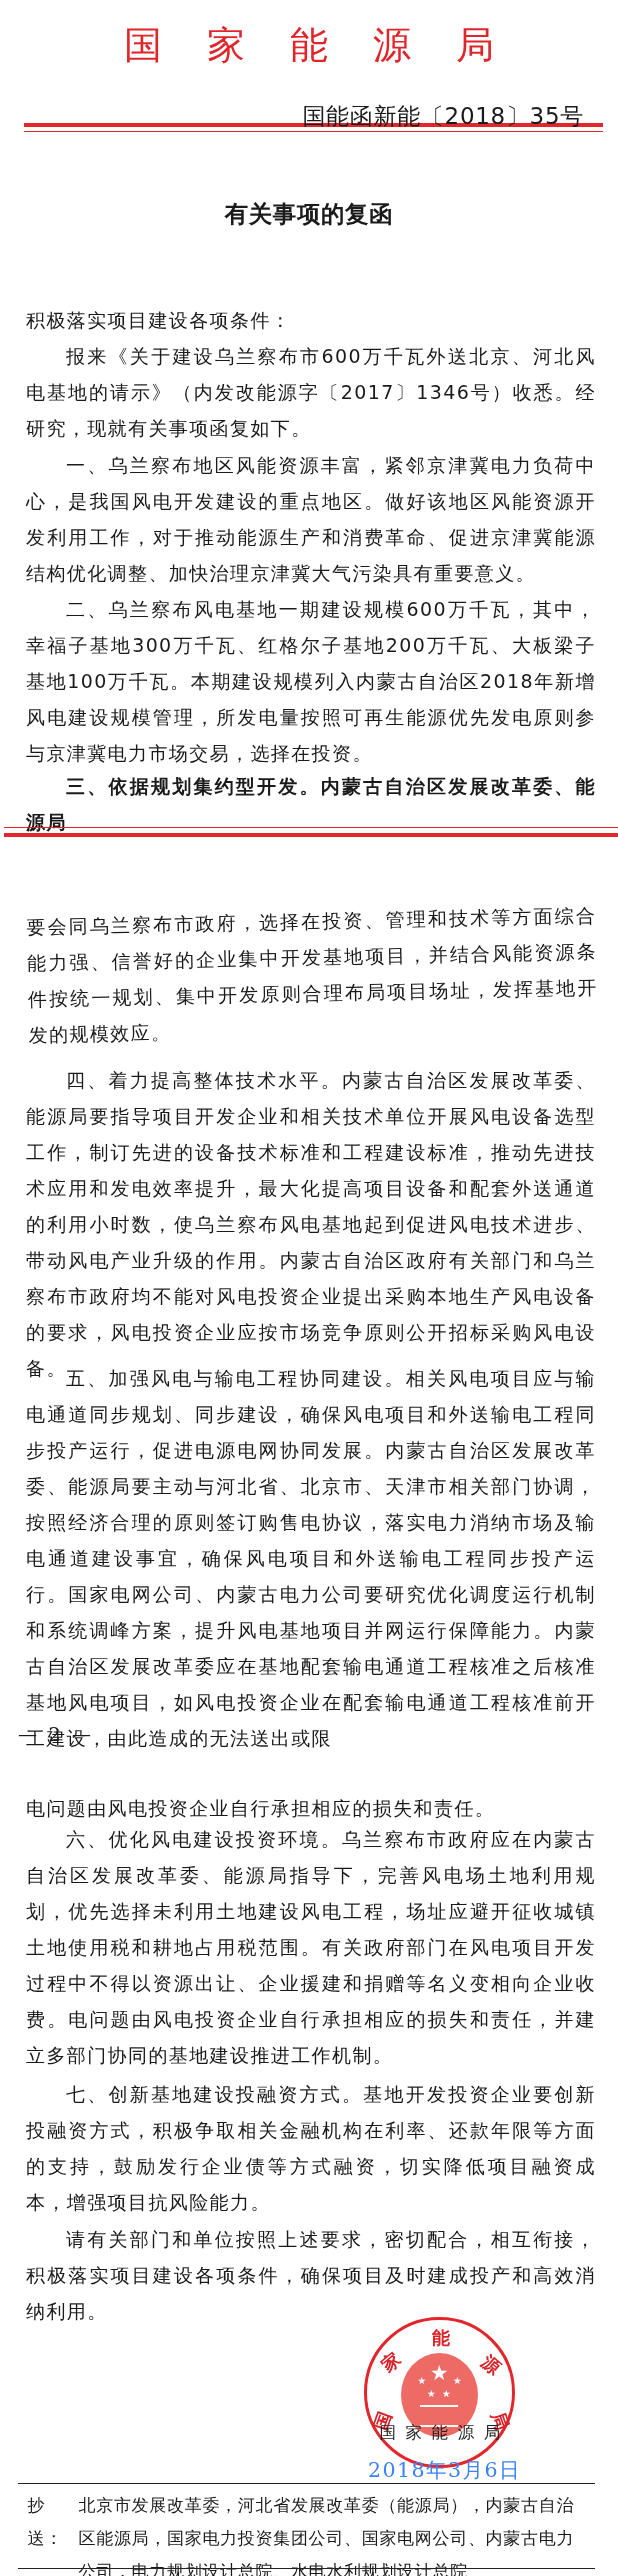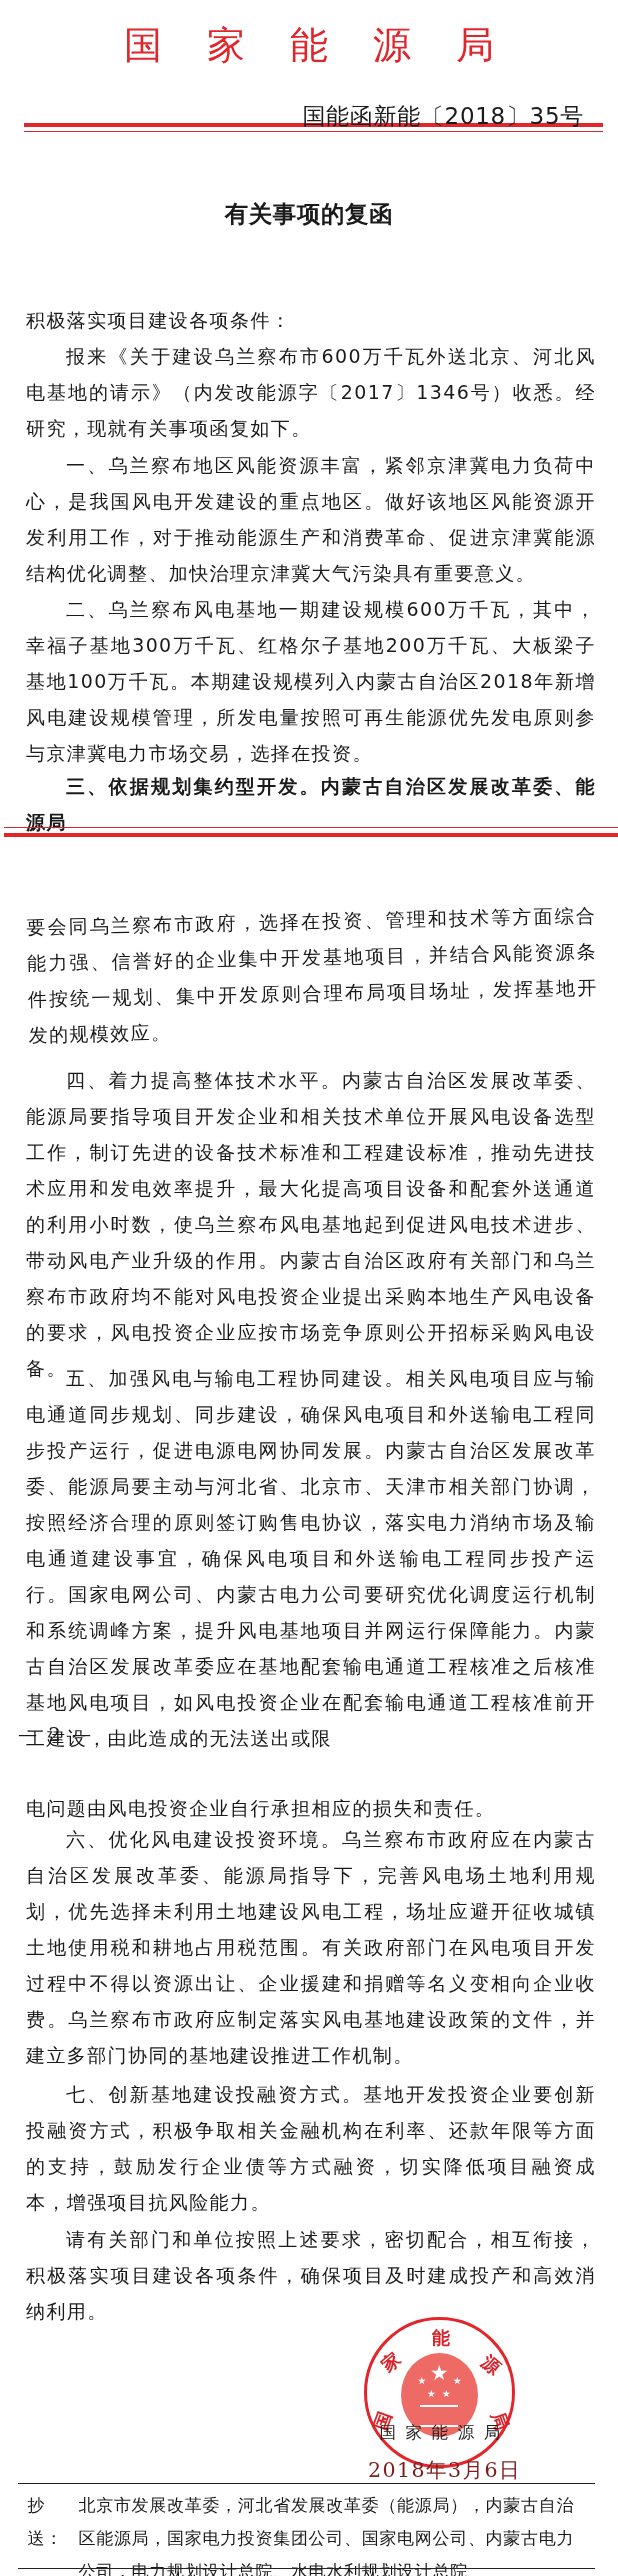--- a/index.html
+++ b/index.html
@@ -51,21 +51,21 @@
     .stamp-char {
       position: absolute; color: #d8232a; font-family: "DejaVu Sans", sans-serif;
       font-weight: bold; font-size: 18px;
     }
     .stamp-gate {
       position: absolute; left: 19px; top: 52px; width: 38px; height: 18px;
       border-top: 2.7px solid #fff; border-bottom: 2.1px solid #fff;
     }
     .date-line {
       position: absolute; top: 2456px; left: 368px;
-      font-family: "DejaVu Serif", serif; font-size: 20.6px; color: #7f1d1d;
+      font-family: "DejaVu Serif", serif; font-size: 20.6px; color: #3b82f6;
       letter-spacing: 1.4px;
     }
     .cc-rule { position: absolute; left: 18px; width: 577px; height: 1.4px; background: #222; }
     .cc-block {
       position: absolute; left: 27.5px; top: 2489px; width: 557px;
       font-family: "DejaVu Sans", sans-serif; font-size: 17px; line-height: 33px;
       letter-spacing: 0.7px;
     }
     .cc-label { float: left; width: 51px; font-family: Liberation Serif, serif; }
     .cc-body { margin-left: 51px; }
@@ -96,21 +96,21 @@
 </div>
 
 <div class="page" style="top:845px;height:934px;">
 </div>
 <div class="para" style="top:909px;transform:rotate(-1.2deg);transform-origin:left top;">要会同乌兰察布市政府，选择在投资、管理和技术等方面综合能力强、信誉好的企业集中开发基地项目，并结合风能资源条件按统一规划、集中开发原则合理布局项目场址，发挥基地开发的规模效应。</div>
 <div class="para indent" style="top:1062px;">四、着力提高整体技术水平。内蒙古自治区发展改革委、能源局要指导项目开发企业和相关技术单位开展风电设备选型工作，制订先进的设备技术标准和工程建设标准，推动先进技术应用和发电效率提升，最大化提高项目设备和配套外送通道的利用小时数，使乌兰察布风电基地起到促进风电技术进步、带动风电产业升级的作用。内蒙古自治区政府有关部门和乌兰察布市政府均不能对风电投资企业提出采购本地生产风电设备的要求，风电投资企业应按市场竞争原则公开招标采购风电设备。</div>
 <div class="para indent" style="top:1360px;">五、加强风电与输电工程协同建设。相关风电项目应与输电通道同步规划、同步建设，确保风电项目和外送输电工程同步投产运行，促进电源电网协同发展。内蒙古自治区发展改革委、能源局要主动与河北省、北京市、天津市相关部门协调，按照经济合理的原则签订购售电协议，落实电力消纳市场及输电通道建设事宜，确保风电项目和外送输电工程同步投产运行。国家电网公司、内蒙古电力公司要研究优化调度运行机制和系统调峰方案，提升风电基地项目并网运行保障能力。内蒙古自治区发展改革委应在基地配套输电通道工程核准之后核准基地风电项目，如风电投资企业在配套输电通道工程核准前开工建设，由此造成的无法送出或限</div>
 <div class="page-num" style="top:1723px;">— 2 —</div>
 
 <div class="para" style="top:1782px;margin-top:8px;">电问题由风电投资企业自行承担相应的损失和责任。</div>
-<div class="para indent" style="top:1821px;">六、优化风电建设投资环境。乌兰察布市政府应在内蒙古自治区发展改革委、能源局指导下，完善风电场土地利用规划，优先选择未利用土地建设风电工程，场址应避开征收城镇土地使用税和耕地占用税范围。有关政府部门在风电项目开发过程中不得以资源出让、企业援建和捐赠等名义变相向企业收费。乌兰察布市政府应制定落实风电基地建设政策的文件，并建立多部门协同的基地建设推进工作机制。</div>
+<div class="para indent" style="top:1821px;">六、优化风电建设投资环境。乌兰察布市政府应在内蒙古自治区发展改革委、能源局指导下，完善风电场土地利用规划，优先选择未利用土地建设风电工程，场址应避开征收城镇土地使用税和耕地占用税范围。有关政府部门在风电项目开发过程中不得以资源出让、企业援建和捐赠等名义变相向企业收费。电问题由风电投资企业自行承担相应的损失和责任，并建立多部门协同的基地建设推进工作机制。</div>
 <div class="para indent" style="top:2076px;">七、创新基地建设投融资方式。基地开发投资企业要创新投融资方式，积极争取相关金融机构在利率、还款年限等方面的支持，鼓励发行企业债等方式融资，切实降低项目融资成本，增强项目抗风险能力。</div>
 <div class="para indent" style="top:2221px;">请有关部门和单位按照上述要求，密切配合，相互衔接，积极落实项目建设各项条件，确保项目及时建成投产和高效消纳利用。</div>
 
 <div class="stamp">
   <span class="stamp-char" style="left:65px;top:5.5px;">能</span>
   <span class="stamp-char" style="left:15px;top:30px;transform:rotate(-40deg);">家</span>
   <span class="stamp-char" style="left:115px;top:33px;transform:rotate(40deg);">源</span>
   <span class="stamp-char" style="left:6.9px;top:89px;transform:rotate(-70deg);">国</span>
   <span class="stamp-char" style="left:124px;top:89px;transform:rotate(70deg);">局</span>
   <div class="stamp-emblem">

